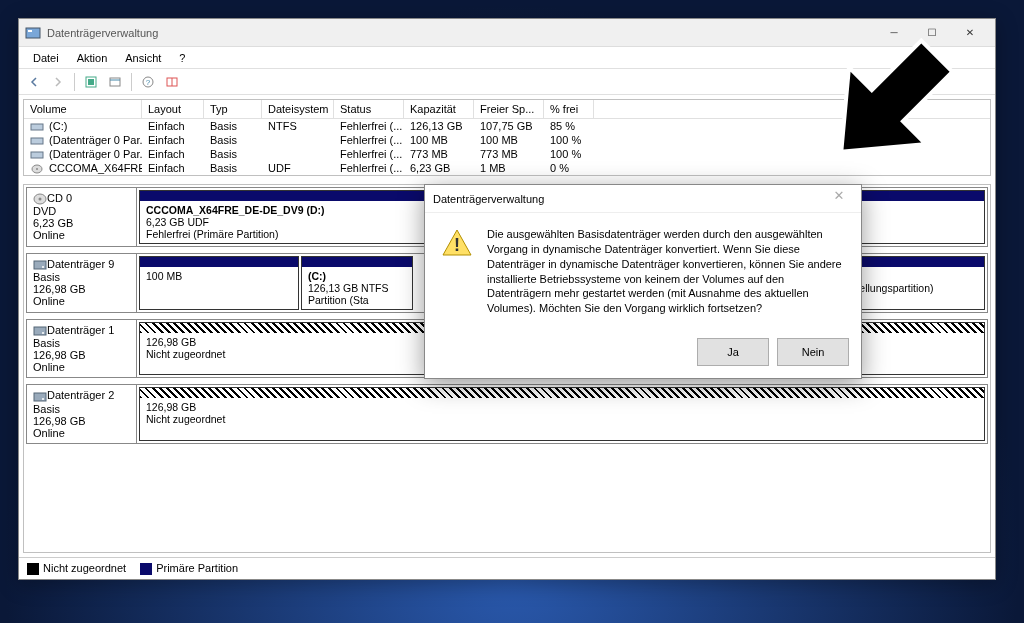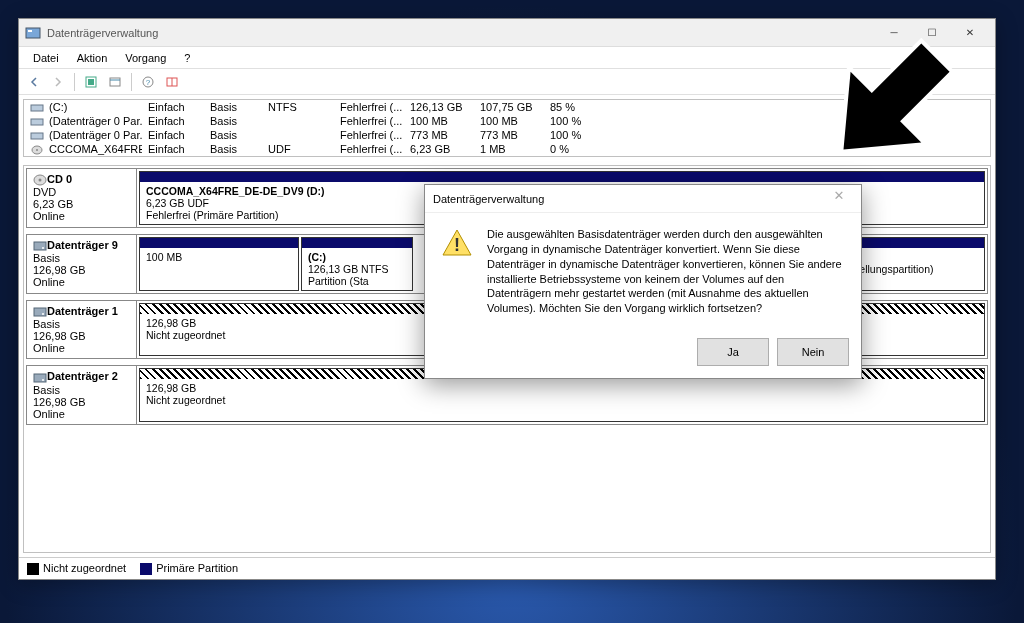--- a/index.html
+++ b/index.html
@@ -19,21 +19,21 @@
 .content { flex: 1; display: flex; flex-direction: column; overflow: hidden; }
 .volume-list { border: 1px solid #c0c0c0; margin: 4px; }
 .vl-header { display: flex; background: #fff; border-bottom: 1px solid #e0e0e0; }
 .vl-col { font-size: 11px; padding: 3px 6px; border-right: 1px solid #e0e0e0; text-align: left; background: #fff; }
 .vl-row { display: flex; }
 .vl-cell { font-size: 11px; padding: 1px 6px; white-space: nowrap; overflow: hidden; }
 .vl-icon { width: 14px; height: 10px; display: inline-block; vertical-align: middle; margin-right: 2px; }
 .disk-panel { flex: 1; overflow: auto; border: 1px solid #c0c0c0; margin: 4px; padding: 2px; }
 .disk-row { display: flex; margin-bottom: 6px; border: 1px solid #888; }
 .disk-label { width: 110px; padding: 4px 6px; font-size: 11px; background: #fff; border-right: 1px solid #888; }
-.disk-label .dname { font-weight: bold; }
+.disk-label .dname { font-weight: normal; }
 .disk-label .dicon { display: inline-block; width: 14px; height: 12px; vertical-align: middle; }
 .disk-parts { flex: 1; display: flex; padding: 2px; gap: 2px; }
 .part { border: 1px solid #333; padding: 3px 6px; font-size: 10.5px; background: #fff; position: relative; }
 .part-stripe { height: 10px; background: #0a0a6b; margin: -3px -6px 3px -6px; }
 .part-stripe.hatched { background: repeating-linear-gradient(45deg, #000 0, #000 2px, #fff 2px, #fff 5px); }
 .legend { display: flex; align-items: center; gap: 14px; padding: 4px 8px; font-size: 11px; border-top: 1px solid #ccc; }
 .legend-sw { width: 12px; height: 12px; display: inline-block; vertical-align: middle; margin-right: 4px; }
 .dialog { position: absolute; left: 424px; top: 184px; width: 438px; background: #fff; border: 1px solid #888; box-shadow: 0 6px 24px rgba(0,0,0,0.4); z-index: 10; }
 .dialog-title { height: 28px; display: flex; align-items: center; padding: 0 8px; font-size: 11px; border-bottom: 1px solid #eee; }
 .dialog-title-text { flex: 1; }
@@ -62,21 +62,21 @@
     <div class="titlebar-btns">
       <div class="titlebar-btn">─</div>
       <div class="titlebar-btn">☐</div>
       <div class="titlebar-btn">✕</div>
     </div>
   </div>
 
   <div class="menubar">
     <span class="menu-item">Datei</span>
     <span class="menu-item">Aktion</span>
-    <span class="menu-item">Vorgang</span>
+    <span class="menu-item">Ansicht</span>
     <span class="menu-item">?</span>
   </div>
 
   <div class="toolbar">
     <div class="tool-btn">
         <svg width="14" height="14">
           <path d="M9 3 L5 7 L9 11" stroke="#5a7aa0" fill="none" stroke-width="1.5"></path>
         </svg>
       </div>
     <div class="tool-btn">
@@ -107,20 +107,30 @@
     <div class="tool-btn">
         <svg width="14" height="14">
           <rect x="2" y="3" width="10" height="8" fill="none" stroke="#d55"></rect>
           <line x1="7" y1="3" x2="7" y2="11" stroke="#d55"></line>
         </svg>
       </div>
   </div>
 
   <div class="content">
     <div class="volume-list">
+      <div class="vl-header" id="vl-header">
+          <div class="vl-col" style="width: 118px;">Volume</div>
+          <div class="vl-col" style="width: 62px;">Layout</div>
+          <div class="vl-col" style="width: 58px;">Typ</div>
+          <div class="vl-col" style="width: 72px;">Dateisystem</div>
+          <div class="vl-col" style="width: 70px;">Status</div>
+          <div class="vl-col" style="width: 70px;">Kapazität</div>
+          <div class="vl-col" style="width: 70px;">Freier Sp...</div>
+          <div class="vl-col" style="width: 50px;">% frei</div>
+        </div>
       <div id="vl-body">
           <div class="vl-row">
             <div class="vl-cell" style="width: 118px;"><span class="vl-icon"><svg width="14" height="10">
                   <rect x="1" y="2" width="12" height="6" fill="#bcd" stroke="#678"></rect>
                 </svg></span> (C:)</div>
             <div class="vl-cell" style="width: 62px;">Einfach</div>
             <div class="vl-cell" style="width: 58px;">Basis</div>
             <div class="vl-cell" style="width: 72px;">NTFS</div>
             <div class="vl-cell" style="width: 70px;">Fehlerfrei (...</div>
             <div class="vl-cell" style="width: 70px;">126,13 GB</div>

